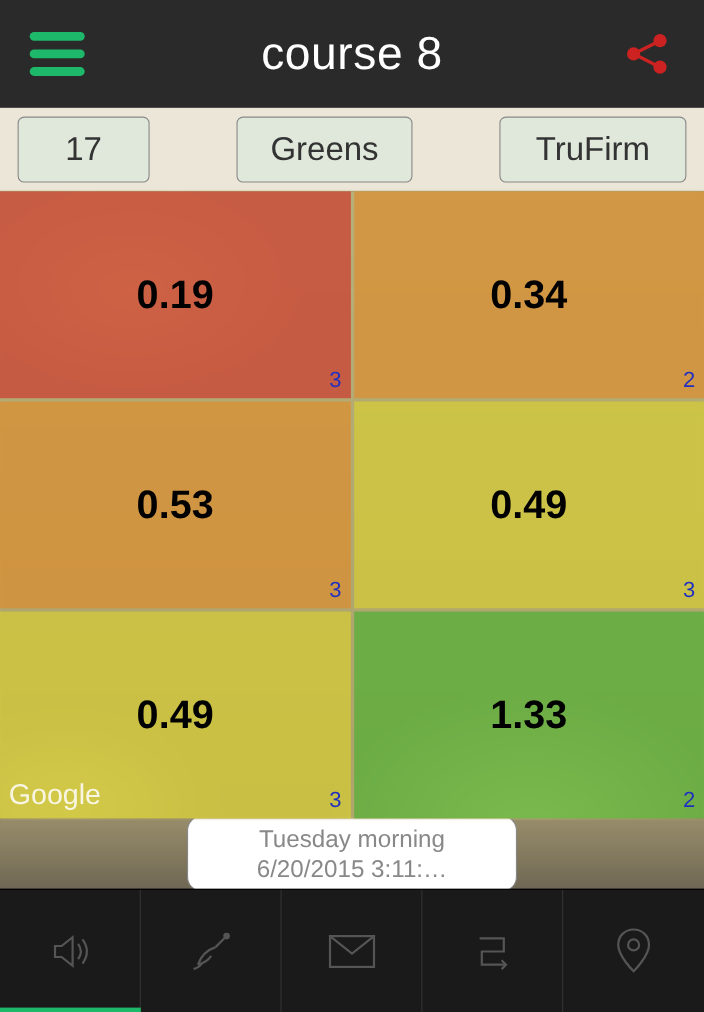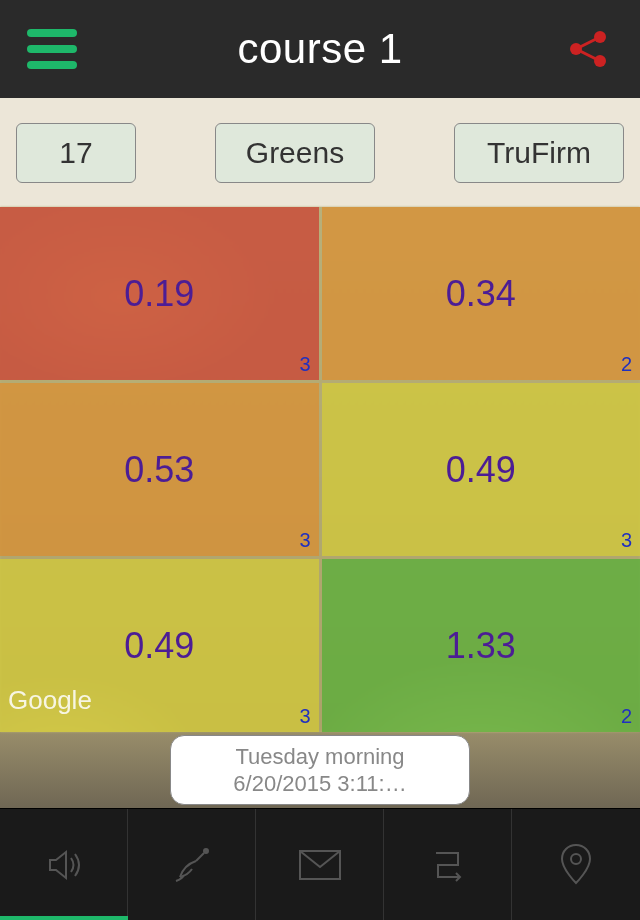--- a/index.html
+++ b/index.html
@@ -8,49 +8,49 @@
 
   
   .header { height: 98px; background: #2a2a2a; display: flex; align-items: center; justify-content: space-between; padding: 0 24px; }
   .menu-btn { width: 56px; height: 56px; display: flex; align-items: center; justify-content: center; cursor: pointer; }
   .menu-lines { width: 50px; display: flex; flex-direction: column; gap: 8px; }
   .menu-lines span { height: 8px; background: #1eb86a; border-radius: 4px; }
   .title { color: #fff; font-size: 42px; font-weight: 300; letter-spacing: 0.5px; }
   .share-btn { width: 56px; height: 56px; display: flex; align-items: center; justify-content: center; cursor: pointer; }
 
   
-  .filters { height: 109px; background: #ece6d8; display: flex; align-items: center; justify-content: space-between; padding: 0 16px; }
+  .filters { height: 76px; background: #ece6d8; display: flex; align-items: center; justify-content: space-between; padding: 0 16px; }
   .filter-btn { background: #dfe8db; border: 1px solid #888; border-radius: 6px; height: 60px; min-width: 120px; padding: 0 22px; font-size: 30px; color: #333; display: flex; align-items: center; justify-content: center; cursor: pointer; }
   .filter-btn.mid { min-width: 170px; }
   .filter-btn.right { min-width: 160px; }
 
   
   .grid-wrap { flex: 1; position: relative; background: #b8b07a; }
   .grid-bg {
     position: absolute; inset: 0;
     background:
       radial-gradient(ellipse 220px 140px at 120px 90px, #cbbf7a 0%, transparent 70%),
       radial-gradient(ellipse 260px 180px at 480px 580px, #d5cb85 0%, transparent 70%),
       radial-gradient(ellipse 200px 130px at 60px 560px, #c8bd77 0%, transparent 70%),
       linear-gradient(180deg, #b8b07a 0%, #aca26a 100%);
     filter: blur(1px);
   }
   .grid { position: absolute; inset: 0; display: grid; grid-template-columns: 1fr 1fr; grid-template-rows: 1fr 1fr 1fr; gap: 3px; }
   .cell { position: relative; display: flex; align-items: center; justify-content: center; cursor: pointer; }
-  .cell .val { font-size: 36px; color: #4c1d95; font-weight: 400; position: relative; z-index: 2; }
+  .cell .val { font-size: 36px; color: #000000; font-weight: 700; position: relative; z-index: 2; }
   .cell .cnt { position: absolute; right: 8px; bottom: 4px; font-size: 20px; color: #2030c0; z-index: 2; }
   .overlay { position: absolute; inset: 0; opacity: 0.65; }
   .cell.c-red    .overlay { background: #d03028; }
   .cell.c-orange .overlay { background: #e08a28; }
   .cell.c-yellow .overlay { background: #d8d030; }
   .cell.c-green  .overlay { background: #4ab030; }
-  .attribution { position: absolute; left: 8px; bottom: 16px; color: #fff; font-size: 26px; opacity: 0.85; z-index: 3; pointer-events: none; }
+  .attribution { position: absolute; left: 8px; bottom: 6px; color: #fff; font-size: 26px; opacity: 0.85; z-index: 3; pointer-events: none; }
 
   
-  .date-strip { height: 76px; background: linear-gradient(180deg, #988d6a 0%, #6f6754 100%); display: flex; align-items: center; justify-content: center; }
+  .date-strip { height: 64px; background: linear-gradient(180deg, #988d6a 0%, #6f6754 100%); display: flex; align-items: center; justify-content: center; }
   .date-pill { background: #fff; border: 1px solid #888; border-radius: 14px; width: 300px; height: 70px; display: flex; flex-direction: column; align-items: center; justify-content: center; color: #888; font-size: 22px; line-height: 1.25; cursor: pointer; }
 
   
   .tabbar { height: 112px; background: #1a1a1a; display: grid; grid-template-columns: repeat(5, 1fr); border-top: 1px solid #000; }
   .tab { display: flex; align-items: center; justify-content: center; border-right: 1px solid #333; cursor: pointer; }
   .tab:last-child { border-right: none; }
   .tab svg { stroke: #555; fill: none; stroke-width: 2; }
   .tab-indicator { position: absolute; bottom: 0; left: 0; width: 128px; height: 4px; background: #1eb86a; }
   .tabbar-wrap { position: relative; }
 </style>
@@ -58,21 +58,21 @@
 <body>
 
 <div class="header">
   <div class="menu-btn">
     <div class="menu-lines">
       <span></span>
         <span></span>
         <span></span>
     </div>
   </div>
-  <div class="title">course 1</div>
+  <div class="title">course 8</div>
   <div class="share-btn">
     <svg width="44" height="44" viewBox="0 0 44 44">
       <circle cx="10" cy="22" r="6" fill="#c22"></circle>
       <circle cx="34" cy="10" r="6" fill="#c22"></circle>
       <circle cx="34" cy="34" r="6" fill="#c22"></circle>
       <line x1="14" y1="20" x2="30" y2="12" stroke="#c22" stroke-width="3"></line>
       <line x1="14" y1="24" x2="30" y2="32" stroke="#c22" stroke-width="3"></line>
     </svg>
   </div>
 </div>

